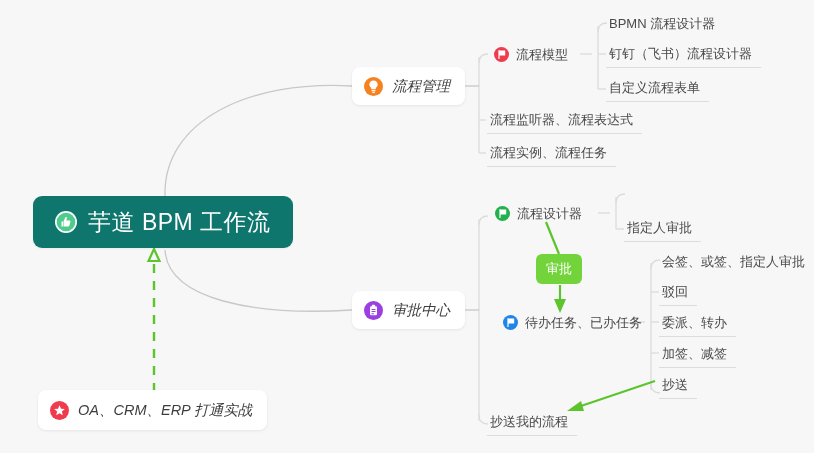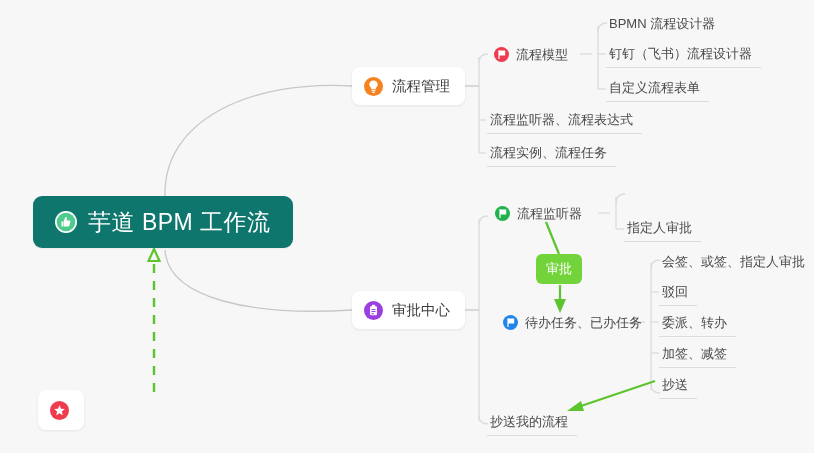--- a/index.html
+++ b/index.html
@@ -47,20 +47,21 @@
   }
 
   
   .card-node {
     background: #ffffff;
     border-radius: 8px;
     height: 38px;
     padding: 0 15px 0 12px;
     gap: 9px;
     box-shadow: 0 1px 3px rgba(0,0,0,0.08);
+    font-style: italic;
   }
   .card-label {
     color: #3d3d3d;
     font-size: 14.5px;
   }
 
   
   .leaf-node {
     height: 27px;
     padding: 0 9px 0 3px;
@@ -177,20 +178,21 @@
   </div>
 
   <div class="node card-node" style="left:38px; top:390px; height:40px;">
     <span class="icon icon-circle ic-19">
       <svg width="19" height="19" viewBox="0 0 19 19">
         <circle cx="9.5" cy="9.5" r="9.5" fill="#ef3b4e"></circle>
         <path d="M9.5 4.2 L11.0 7.7 L14.8 8.0 L11.9 10.5 L12.8 14.2 L9.5 12.2
                  L6.2 14.2 L7.1 10.5 L4.2 8.0 L8.0 7.7 Z" fill="#ffffff"></path>
       </svg>
     </span>
+    <span class="card-label">OA、CRM、ERP 打通实战</span>
   </div>
 
   <div class="node card-node" style="left:352px; top:67px;">
     <span class="icon icon-circle ic-19">
       <svg width="19" height="19" viewBox="0 0 19 19">
         <circle cx="9.5" cy="9.5" r="9.5" fill="#f5821f"></circle>
         <path d="M9.5 3.6 C6.9 3.6 5.3 5.5 5.3 7.5 C5.3 9.0 6.3 10.1 7.2 11.0
                  L7.2 12.2 L11.8 12.2 L11.8 11.0 C12.7 10.1 13.7 9.0 13.7 7.5
                  C13.7 5.5 12.1 3.6 9.5 3.6 Z" fill="#ffffff"></path>
         <rect x="7.5" y="13.0" width="4" height="1.3" rx="0.6" fill="#ffffff"></rect>
@@ -242,21 +244,21 @@
     <span class="card-label">审批中心</span>
   </div>
 
   <div class="node leaf-node no-rule" style="left:492px; top:200px;">
     <span class="icon icon-circle ic-15">
       <svg width="15" height="15" viewBox="0 0 15 15">
         <circle cx="7.5" cy="7.5" r="7.5" fill="#22b14c"></circle>
         <path d="M5.0 3.6 L5.0 11.4 M5.0 4.1 L10.6 4.1 L10.6 8.0 L5.0 8.0 Z" fill="#ffffff" stroke="#ffffff" stroke-width="1.2" stroke-linecap="round"></path>
       </svg>
     </span>
-    <span class="leaf-label">流程监听器</span>
+    <span class="leaf-label">流程设计器</span>
   </div>
 
   <div class="node leaf-node no-rule" style="left:500px; top:309px;">
     <span class="icon icon-circle ic-15">
       <svg width="15" height="15" viewBox="0 0 15 15">
         <circle cx="7.5" cy="7.5" r="7.5" fill="#1f85e8"></circle>
         <path d="M5.0 3.6 L5.0 11.4 M5.0 4.1 L10.6 4.1 L10.6 8.0 L5.0 8.0 Z" fill="#ffffff" stroke="#ffffff" stroke-width="1.2" stroke-linecap="round"></path>
       </svg>
     </span>
     <span class="leaf-label">待办任务、已办任务</span>

